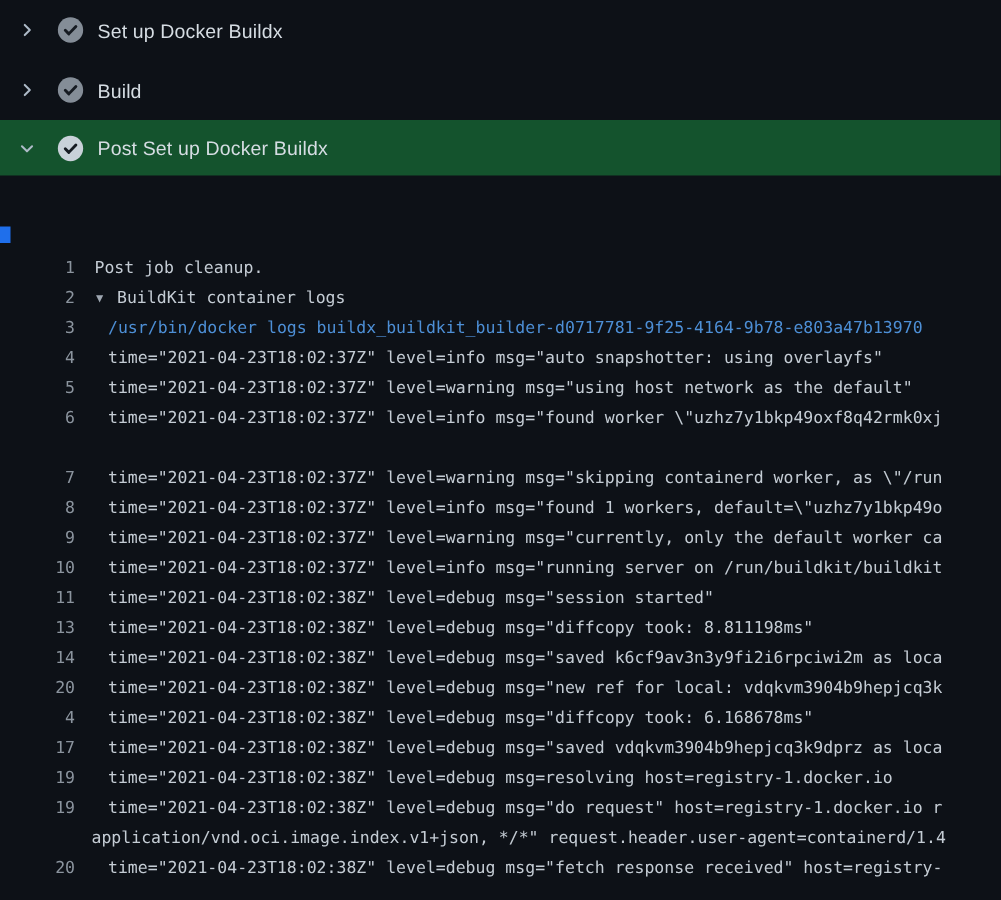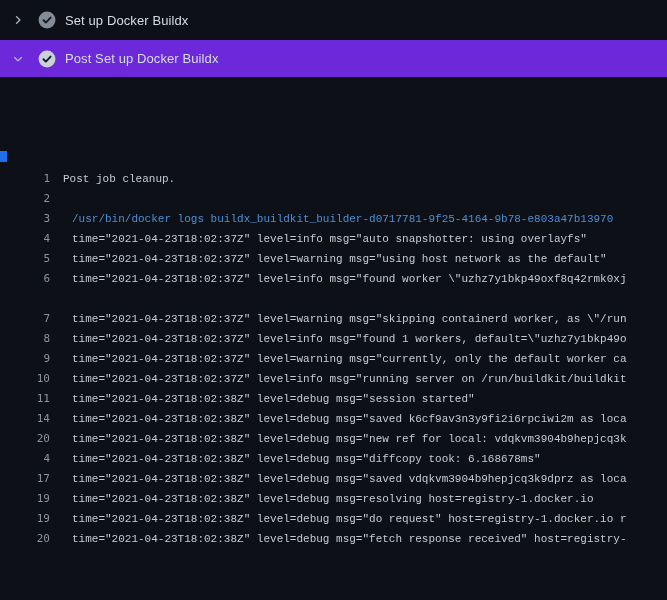--- a/index.html
+++ b/index.html
@@ -5,33 +5,33 @@
   html,body{margin:0;padding:0;}
   body{
     width:667px;height:600px;overflow:hidden;position:relative;
     background:#0d1117;
     font-family:"Liberation Sans", sans-serif;
   }
   .steps{position:absolute;top:0;left:0;width:667px;}
   .step{
     height:40px;display:flex;align-items:center;cursor:pointer;
   }
-  .step.expanded{height:37px;background:#6d28d9;}
+  .step.expanded{height:37px;background:#14532d;}
   .chev{width:14px;height:14px;margin-left:11px;display:flex;align-items:center;justify-content:center;}
   .check{width:18px;height:18px;margin-left:13px;display:flex;align-items:center;justify-content:center;}
   .slabel{margin-left:9px;font-size:13px;color:#d6dde3;letter-spacing:.1px;}
   .focus-mark{position:absolute;left:0;top:151px;width:7px;height:11px;background:#1f6feb;z-index:3;}
   .log{
     position:absolute;top:157px;left:0;width:667px;height:443px;
     padding-top:12px;box-sizing:border-box;overflow:hidden;
   }
   .row{display:flex;height:20px;line-height:20px;white-space:pre;
        font-family:"DejaVu Sans Mono", monospace;font-size:11px;}
   .num{flex:0 0 50px;width:50px;text-align:right;color:#8b949e;cursor:pointer;}
-  .txt{color:#c4ccd4;overflow:hidden;padding-left:22px;font-family:Liberation Mono, monospace;}
+  .txt{color:#c4ccd4;overflow:hidden;padding-left:22px;}
   .row.top .txt{padding-left:13px;}
   .row.group .txt{padding-left:14px;}
   .row.wrap .txt{padding-left:11px;}
   .row.command .txt{color:#4d8fd6;}
   .marker{display:inline-block;width:14px;font-size:8px;color:#9ea7b1;vertical-align:1px;cursor:pointer;}
 </style>
 </head>
 <body>
 
 <div class="steps">
@@ -44,20 +44,34 @@
     </span>
     <span class="check">
       <svg width="18" height="18" viewBox="0 0 16 16">
           <circle cx="8" cy="8" r="7.5" fill="#848d97"></circle>
           <path d="M4.9 8.2 L7 10.3 L11.2 5.9" fill="none" stroke="#161b22" stroke-width="1.7" stroke-linecap="round" stroke-linejoin="round"></path>
         </svg>
     </span>
     <span class="slabel">Set up Docker Buildx</span>
   </div>
 
+  <div class="step">
+    <span class="chev">
+      <svg width="12" height="12" viewBox="0 0 16 16">
+          <path d="M6 3.5 L10.5 8 L6 12.5" fill="none" stroke="#adbac7" stroke-width="1.8" stroke-linecap="round" stroke-linejoin="round"></path>
+        </svg>
+    </span>
+    <span class="check">
+      <svg width="18" height="18" viewBox="0 0 16 16">
+          <circle cx="8" cy="8" r="7.5" fill="#848d97"></circle>
+          <path d="M4.9 8.2 L7 10.3 L11.2 5.9" fill="none" stroke="#161b22" stroke-width="1.7" stroke-linecap="round" stroke-linejoin="round"></path>
+        </svg>
+    </span>
+    <span class="slabel">Build</span>
+  </div>
 
 
   <div class="step expanded">
     <span class="chev">
       <svg width="12" height="12" viewBox="0 0 16 16">
           <path d="M3.5 6 L8 10.5 L12.5 6" fill="none" stroke="#adbac7" stroke-width="1.8" stroke-linecap="round" stroke-linejoin="round"></path>
         </svg>
     </span>
     <span class="check">
       <svg width="18" height="18" viewBox="0 0 16 16">
@@ -67,31 +81,33 @@
     </span>
     <span class="slabel">Post Set up Docker Buildx</span>
   </div>
 
 </div>
 
 <div class="focus-mark"></div>
 
 <div class="log" id="log">
     <div class="row top"><span class="num">1</span><span class="txt">Post job cleanup.</span></div>
-    <div class="row group"><span class="num">2</span></div>
+    <div class="row group"><span class="num">2</span><span class="txt"><span class="marker">▼</span><span>BuildKit container logs</span></span></div>
     <div class="row command"><span class="num">3</span><span class="txt">/usr/bin/docker logs buildx_buildkit_builder-d0717781-9f25-4164-9b78-e803a47b13970</span></div>
     <div class="row indent"><span class="num">4</span><span class="txt">time="2021-04-23T18:02:37Z" level=info msg="auto snapshotter: using overlayfs"</span></div>
     <div class="row indent"><span class="num">5</span><span class="txt">time="2021-04-23T18:02:37Z" level=warning msg="using host network as the default"</span></div>
     <div class="row indent"><span class="num">6</span><span class="txt">time="2021-04-23T18:02:37Z" level=info msg="found worker \"uzhz7y1bkp49oxf8q42rmk0xj</span></div>
     <div class="row wrap"><span class="num"></span></div>
     <div class="row indent"><span class="num">7</span><span class="txt">time="2021-04-23T18:02:37Z" level=warning msg="skipping containerd worker, as \"/run</span></div>
     <div class="row indent"><span class="num">8</span><span class="txt">time="2021-04-23T18:02:37Z" level=info msg="found 1 workers, default=\"uzhz7y1bkp49o</span></div>
     <div class="row indent"><span class="num">9</span><span class="txt">time="2021-04-23T18:02:37Z" level=warning msg="currently, only the default worker ca</span></div>
     <div class="row indent"><span class="num">10</span><span class="txt">time="2021-04-23T18:02:37Z" level=info msg="running server on /run/buildkit/buildkit</span></div>
     <div class="row indent"><span class="num">11</span><span class="txt">time="2021-04-23T18:02:38Z" level=debug msg="session started"</span></div>
+    <div class="row indent"><span class="num">13</span><span class="txt">time="2021-04-23T18:02:38Z" level=debug msg="diffcopy took: 8.811198ms"</span></div>
     <div class="row indent"><span class="num">14</span><span class="txt">time="2021-04-23T18:02:38Z" level=debug msg="saved k6cf9av3n3y9fi2i6rpciwi2m as loca</span></div>
     <div class="row indent"><span class="num">20</span><span class="txt">time="2021-04-23T18:02:38Z" level=debug msg="new ref for local: vdqkvm3904b9hepjcq3k</span></div>
     <div class="row indent"><span class="num">4</span><span class="txt">time="2021-04-23T18:02:38Z" level=debug msg="diffcopy took: 6.168678ms"</span></div>
     <div class="row indent"><span class="num">17</span><span class="txt">time="2021-04-23T18:02:38Z" level=debug msg="saved vdqkvm3904b9hepjcq3k9dprz as loca</span></div>
     <div class="row indent"><span class="num">19</span><span class="txt">time="2021-04-23T18:02:38Z" level=debug msg=resolving host=registry-1.docker.io</span></div>
     <div class="row indent"><span class="num">19</span><span class="txt">time="2021-04-23T18:02:38Z" level=debug msg="do request" host=registry-1.docker.io r</span></div>
+    <div class="row wrap"><span class="num"></span><span class="txt">application/vnd.oci.image.index.v1+json, */*" request.header.user-agent=containerd/1.4</span></div>
     <div class="row indent"><span class="num">20</span><span class="txt">time="2021-04-23T18:02:38Z" level=debug msg="fetch response received" host=registry-</span></div>
   </div>
 
 </body></html>

